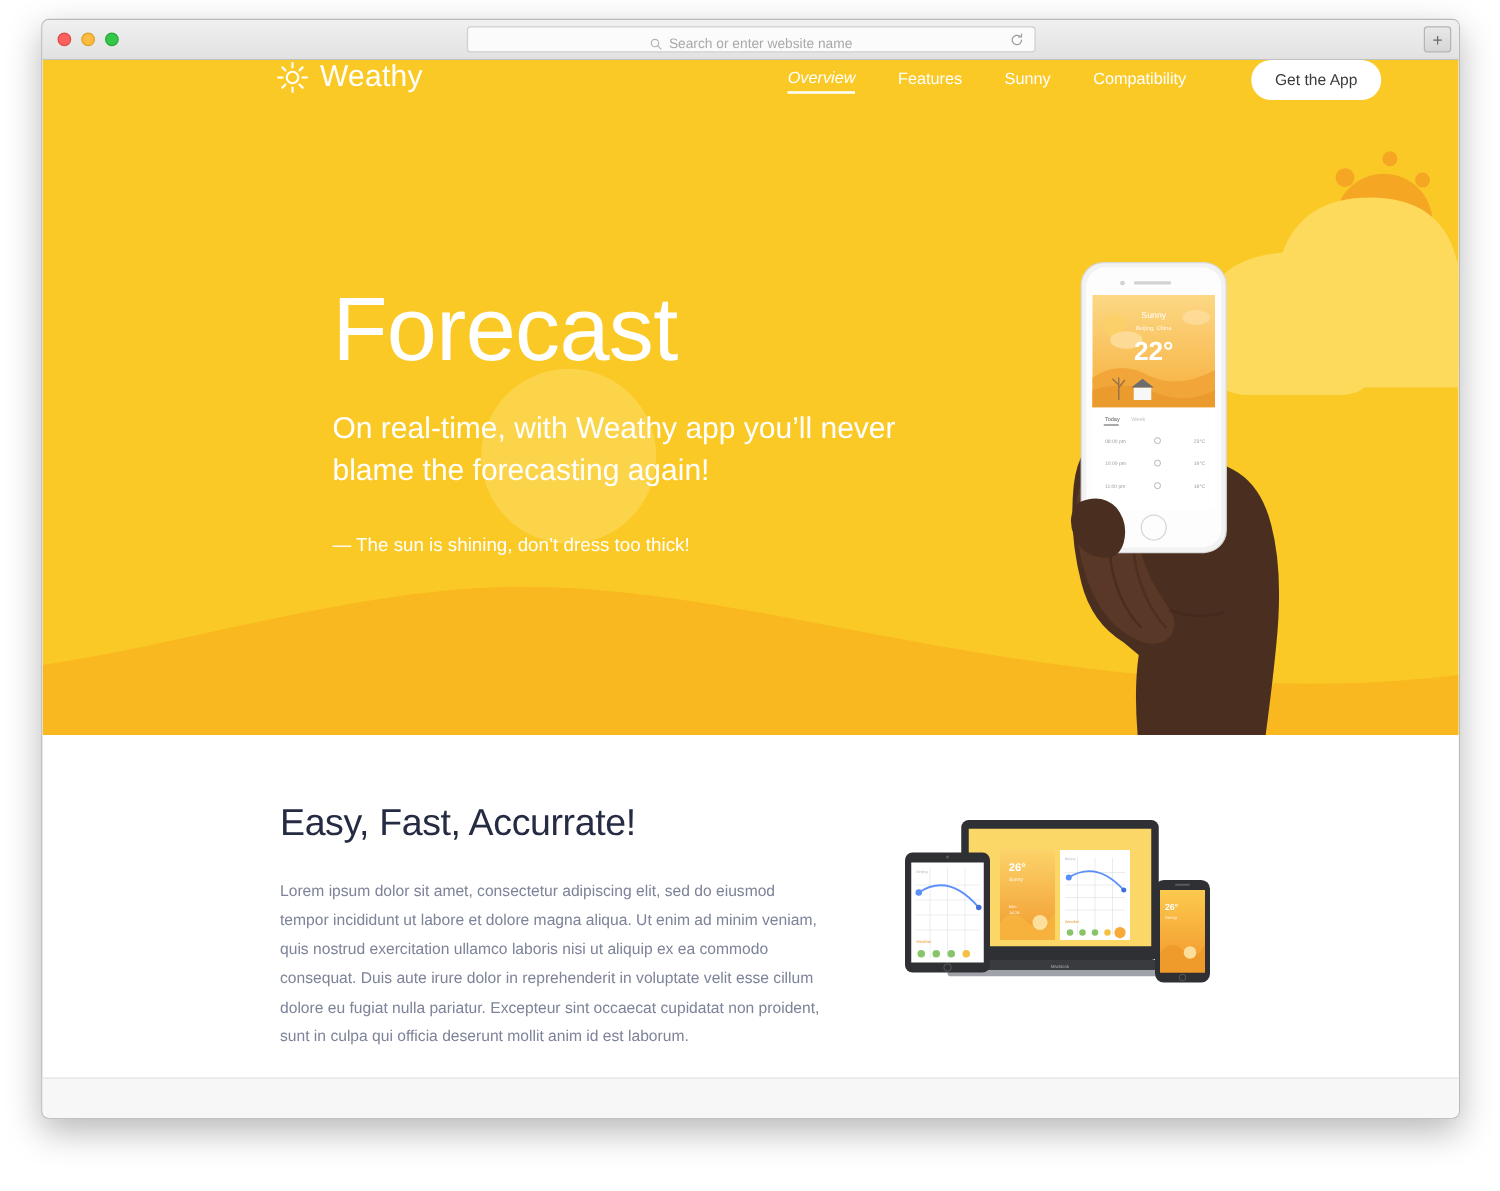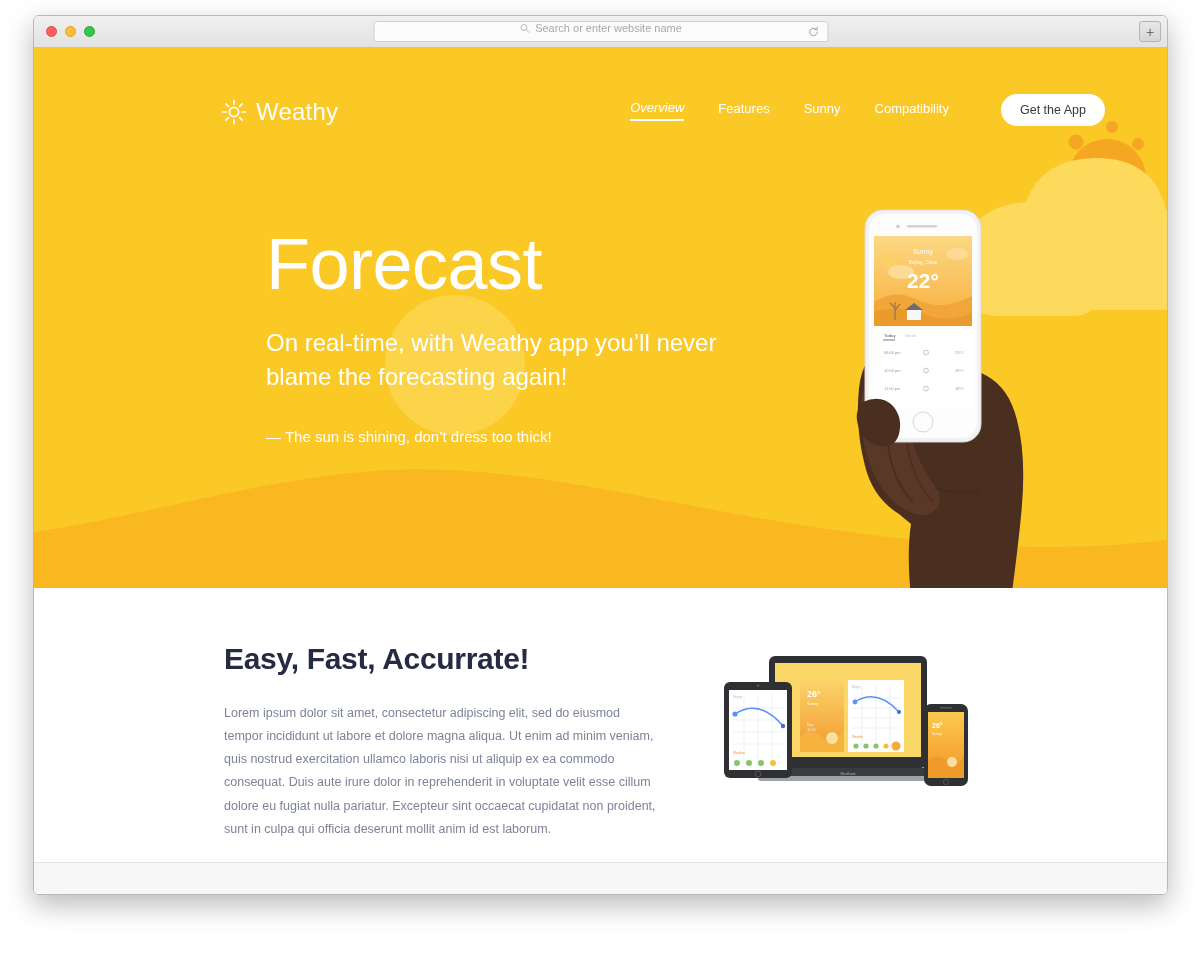--- a/index.html
+++ b/index.html
@@ -49,21 +49,21 @@
     position: absolute;
     left: 50%;
     transform: translateX(-50%);
     top: 5px;
     width: 455px;
     height: 21px;
     background: #fbfbfb;
     border: 1px solid #cfcfcf;
     border-radius: 3px;
     display: flex;
-    align-items: flex-start;
+    align-items: flex-end;
     justify-content: center;
   }
   .url-inner { display: flex; align-items: center; gap: 5px; }
   .url-text {
     font-size: 11px;
     color: #a9a9a9;
     white-space: nowrap;
   }
   .search-glyph { width: 11px; height: 11px; display:block; }
   .reload-glyph {
@@ -118,21 +118,21 @@
     left: 0; bottom: 0;
     width: 100%; height: 130px;
   }
 
   
   .navbar {
     position: relative;
     z-index: 6;
     height: 78px;
     display: flex;
-    align-items: flex-end;
+    align-items: flex-start;
     padding: 0 62px 0 187px;
   }
   .logo { display: flex; align-items: center; gap: 9px; }
   .logo-text {
     color: #ffffff;
     font-size: 24px;
     letter-spacing: .2px;
   }
   .nav-links {
     margin-left: auto;
@@ -208,21 +208,21 @@
   }
   .features-inner {
     display: flex;
     padding-left: 190px;
     padding-right: 150px;
   }
   .feat-left { width: 440px; }
   .feat-title {
     font-size: 30px;
     color: #252b42;
-    font-weight: 700;
+    font-weight: 400;
     letter-spacing: -.3px;
   }
   .feat-sub {
     font-size: 16px;
     color: #6b7290;
     margin-top: 14px;
   }
   .feat-body {
     font-size: 12.5px;
     color: #7d8398;

